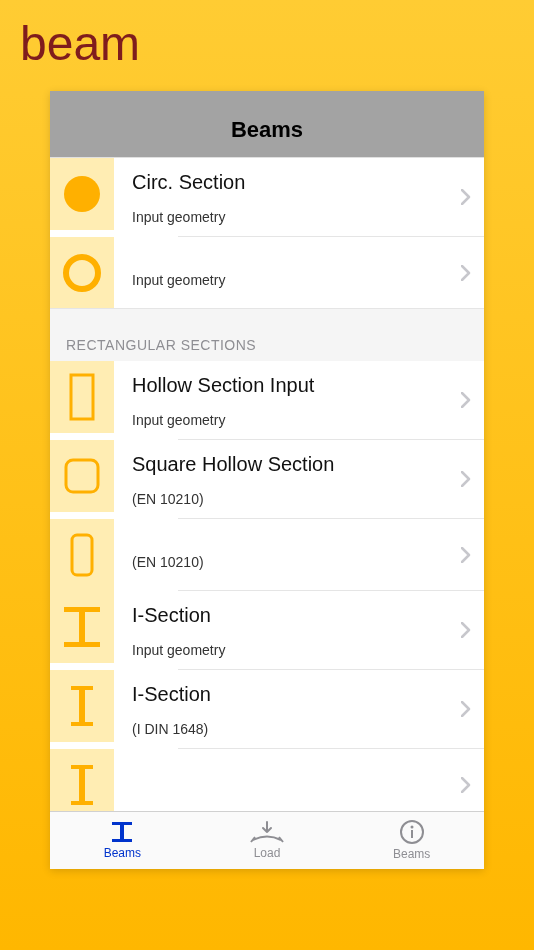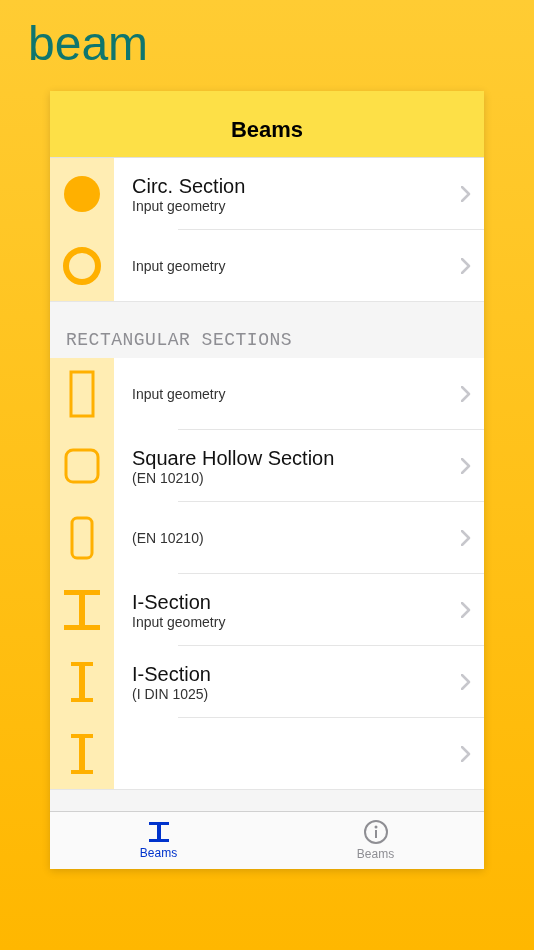--- a/index.html
+++ b/index.html
@@ -8,29 +8,29 @@
       box-sizing: border-box;
     }
     body {
       width: 534px;
       height: 950px;
       background: linear-gradient(180deg, #ffcc33 0%, #ffb700 100%);
       font-family: Verdana, -apple-system, BlinkMacSystemFont, "Segoe UI", sans-serif;
       overflow: hidden;
     }
     .app-title {
-      color: #0f766e;
+      color: #7f1d1d;
       font-size: 48px;
       font-weight: normal;
       line-height: 1.1;
-      padding: 18px 0 0 28px;
+      padding: 18px 0 0 20px;
       text-align: left;
     }
     .phone-screen {
-      background: #fde047;
+      background: #a3a3a3;
       margin: 20px auto 0;
       width: 434px;
       height: 778px;
       display: flex;
       flex-direction: column;
       box-shadow: 0 2px 8px rgba(0,0,0,0.15);
     }
     .screen-header {
       text-align: center;
       padding: 26px 0 14px;
@@ -46,24 +46,24 @@
       flex: 1;
       overflow: hidden;
       background: #f5f5f5;
     }
     .section-group {
       background: #fff;
     }
     .section-header {
       background: #f5f5f5;
       color: #8e8e93;
-      font-size: 18px;
+      font-size: 14px;
       letter-spacing: 0.5px;
       padding: 28px 16px 8px;
-      font-family: Liberation Mono, monospace;
+      font-family: Liberation Sans, sans-serif;
     }
     .list-row {
       display: flex;
       align-items: center;
       background: #fff;
       min-height: 72px;
       position: relative;
       cursor: pointer;
     }
     .list-row::after {
@@ -94,21 +94,21 @@
       font-family: Verdana, sans-serif;
     }
     .row-title {
       font-size: 20px;
       color: #111;
       line-height: 1.2;
     }
     .row-subtitle {
       font-size: 14px;
       color: #333;
-      margin-top: 0;
+      margin-top: 15px;
     }
     .chevron-cell {
       width: 36px;
       color: #c7c7cc;
       display: flex;
       align-items: center;
       justify-content: center;
     }
     .tab-bar {
       display: flex;
@@ -185,20 +185,21 @@
       </div>
       <div class="section-header">RECTANGULAR SECTIONS</div>
       <div class="section-group">
         <div class="list-row">
           <div class="icon-cell">
             <svg width="34" height="48">
               <rect x="6" y="2" width="22" height="44" fill="none" stroke="#ffb000" stroke-width="3"></rect>
             </svg>
           </div>
           <div class="text-cell">
+            <div class="row-title">Hollow Section Input</div>
             <div class="row-subtitle">Input geometry</div>
           </div>
           <div class="chevron-cell">
             <svg width="10" height="16" viewBox="0 0 10 16">
               <path d="M1 1 L8 8 L1 15" fill="none" stroke="#c7c7cc" stroke-width="2.5" stroke-linecap="round" stroke-linejoin="round"></path>
             </svg>
           </div>
         </div>
         <div class="list-row">
           <div class="icon-cell">
@@ -252,21 +253,21 @@
         <div class="list-row">
           <div class="icon-cell">
             <svg width="30" height="44">
         <rect x="4" y="2" width="22" height="4" fill="#ffb000"></rect>
         <rect x="12" y="4" width="6" height="36" fill="#ffb000"></rect>
         <rect x="4" y="38" width="22" height="4" fill="#ffb000"></rect>
       </svg>
           </div>
           <div class="text-cell">
             <div class="row-title">I-Section</div>
-            <div class="row-subtitle">(I DIN 1025)</div>
+            <div class="row-subtitle">(I DIN 1648)</div>
           </div>
           <div class="chevron-cell">
             <svg width="10" height="16" viewBox="0 0 10 16">
               <path d="M1 1 L8 8 L1 15" fill="none" stroke="#c7c7cc" stroke-width="2.5" stroke-linecap="round" stroke-linejoin="round"></path>
             </svg>
           </div>
         </div>
         <div class="list-row">
           <div class="icon-cell">
             <svg width="30" height="44">
@@ -290,20 +291,28 @@
 
   <div class="tab-item active">
         <svg width="26" height="24">
         <rect x="3" y="2" width="20" height="3" fill="#0033cc"></rect>
         <rect x="11" y="4" width="4" height="16" fill="#0033cc"></rect>
         <rect x="3" y="19" width="20" height="3" fill="#0033cc"></rect>
       </svg>
         <div class="tab-label">Beams</div>
       </div>
       <div class="tab-item inactive">
+        <svg width="34" height="24">
+        <path d="M17 2 L17 12 M13 8 L17 12 L21 8" fill="none" stroke="#8e8e93" stroke-width="2" stroke-linecap="round" stroke-linejoin="round"></path>
+        <path d="M3 20 Q17 13 31 20" fill="none" stroke="#8e8e93" stroke-width="2"></path>
+        <path d="M1 22 L5 17 M29 17 L33 22" fill="none" stroke="#8e8e93" stroke-width="2"></path>
+      </svg>
+        <div class="tab-label">Load</div>
+      </div>
+      <div class="tab-item inactive">
         <svg width="26" height="26">
         <circle cx="13" cy="13" r="11" fill="none" stroke="#8e8e93" stroke-width="2"></circle>
         <circle cx="13" cy="8" r="1.5" fill="#8e8e93"></circle>
         <rect x="12" y="11" width="2" height="8" fill="#8e8e93"></rect>
       </svg>
         <div class="tab-label">Beams</div>
       </div>
     </div>
 </div>
 

